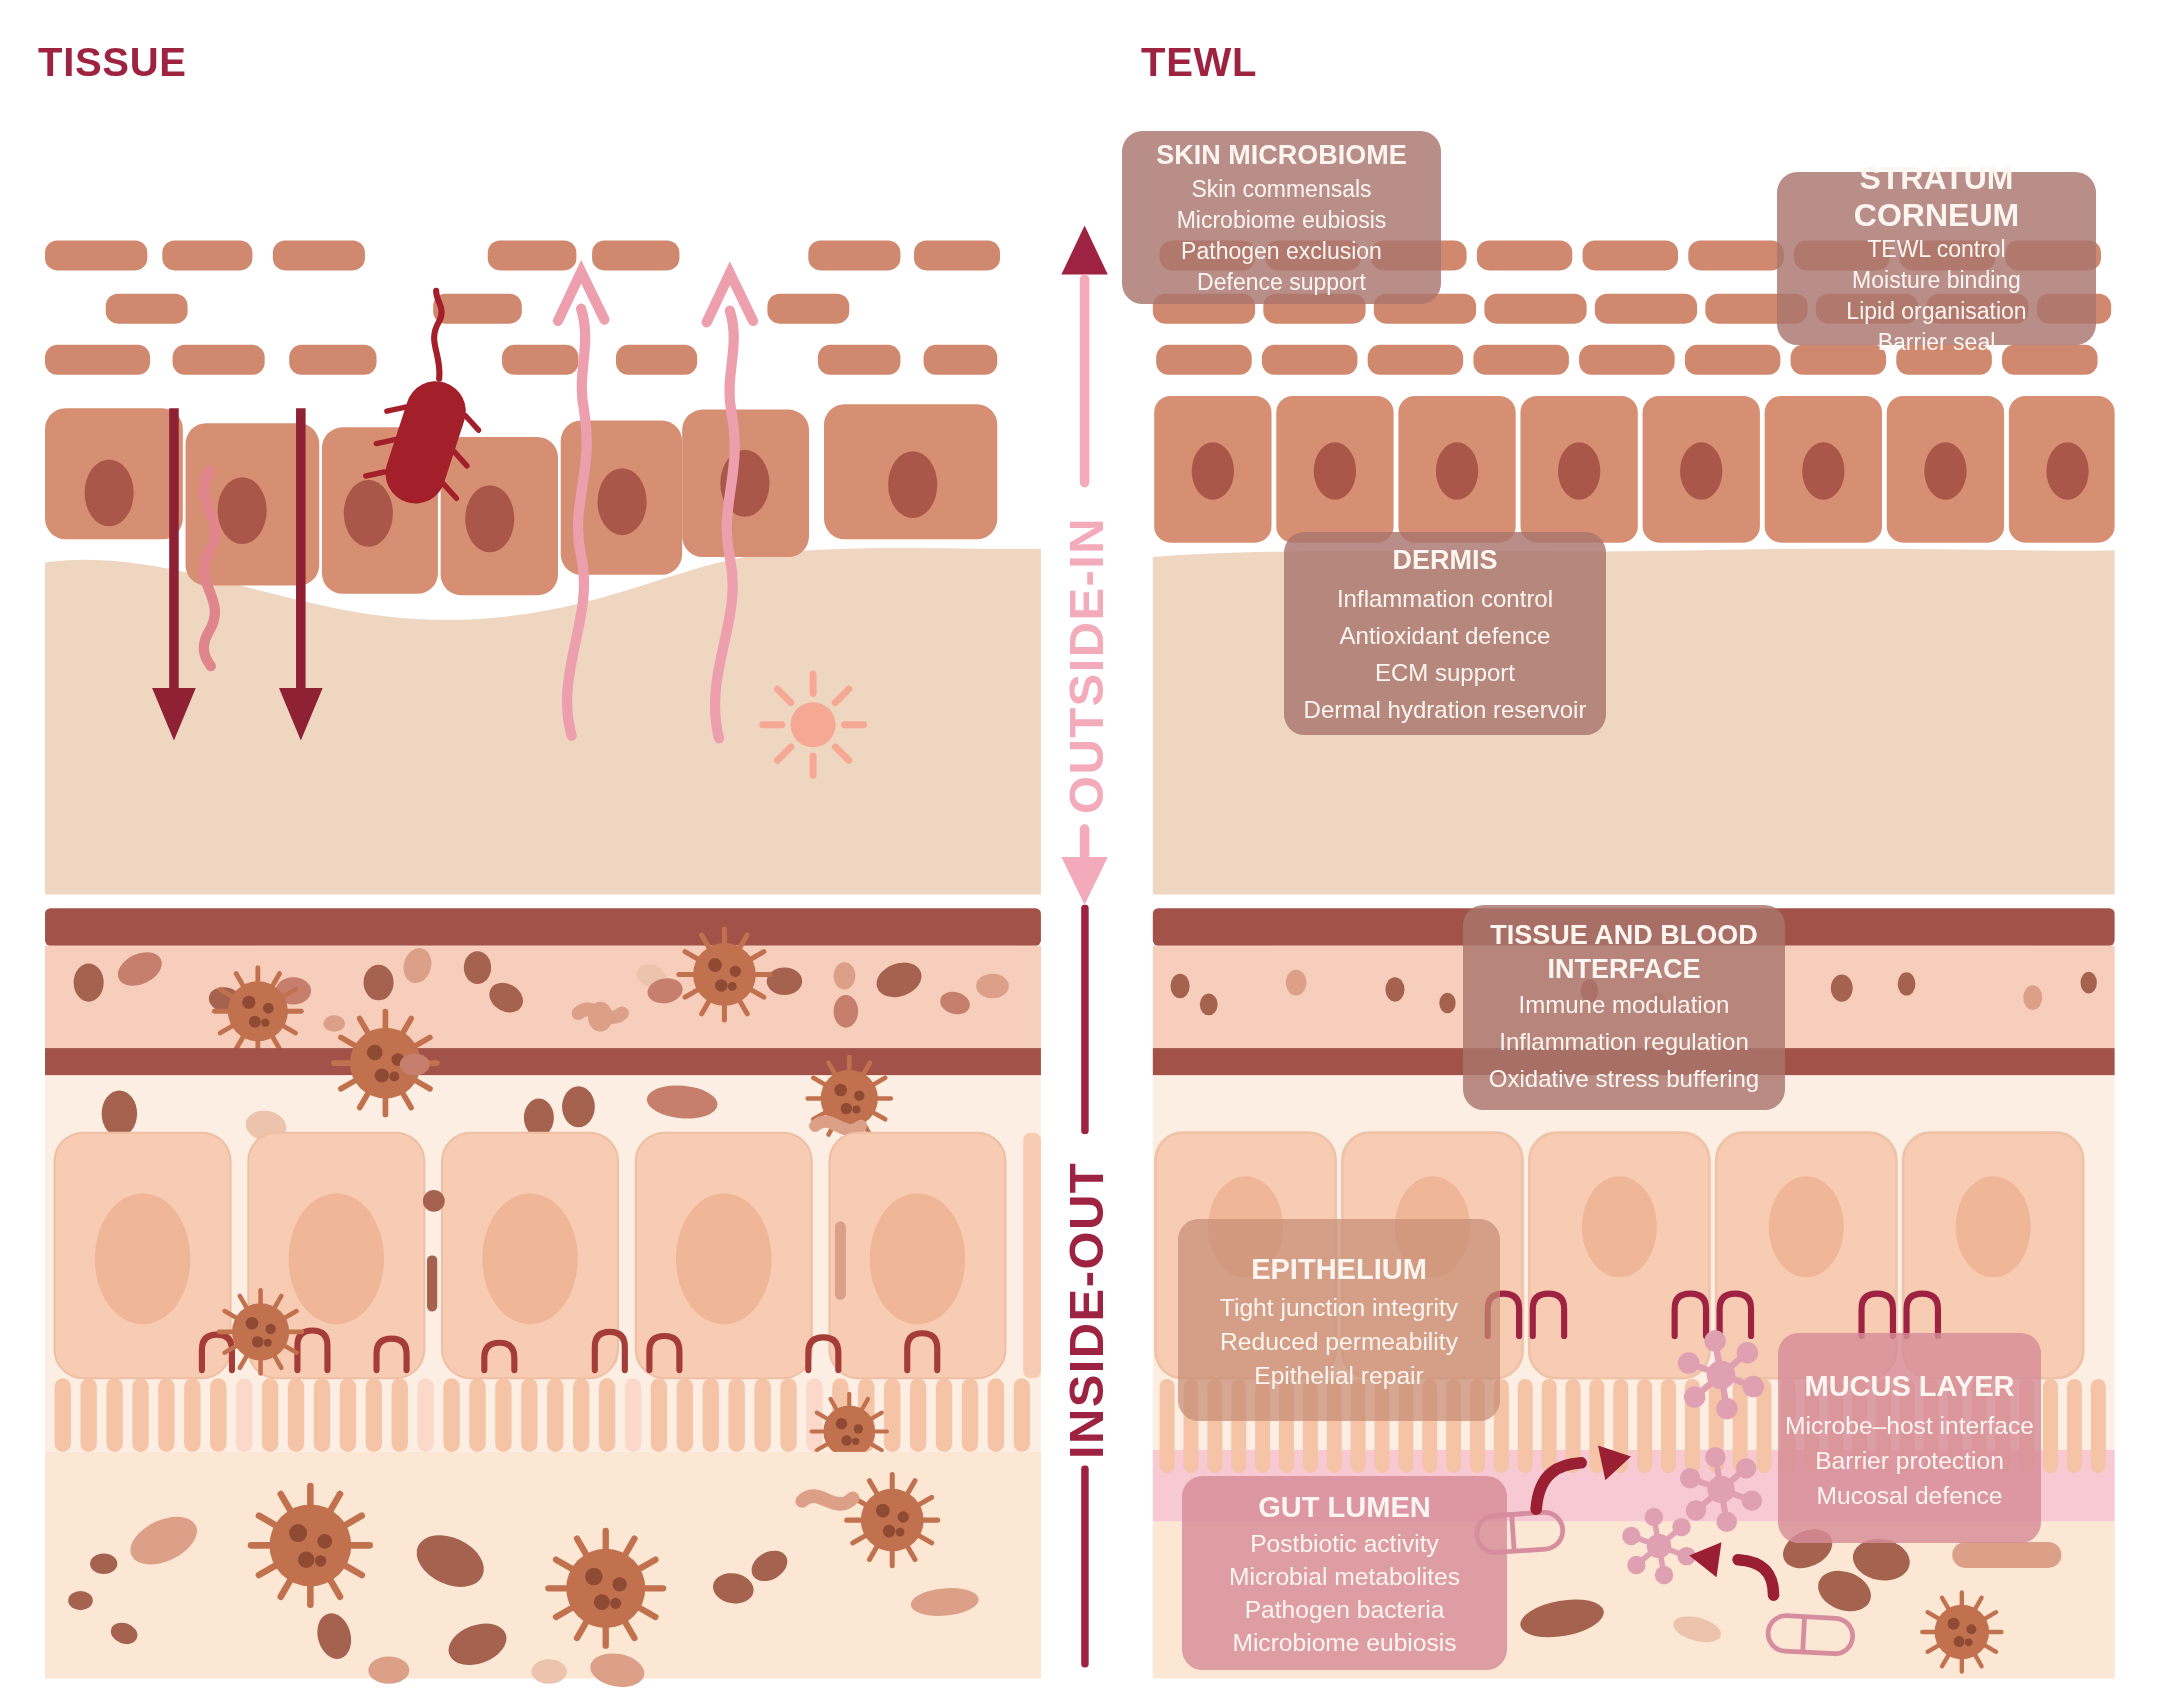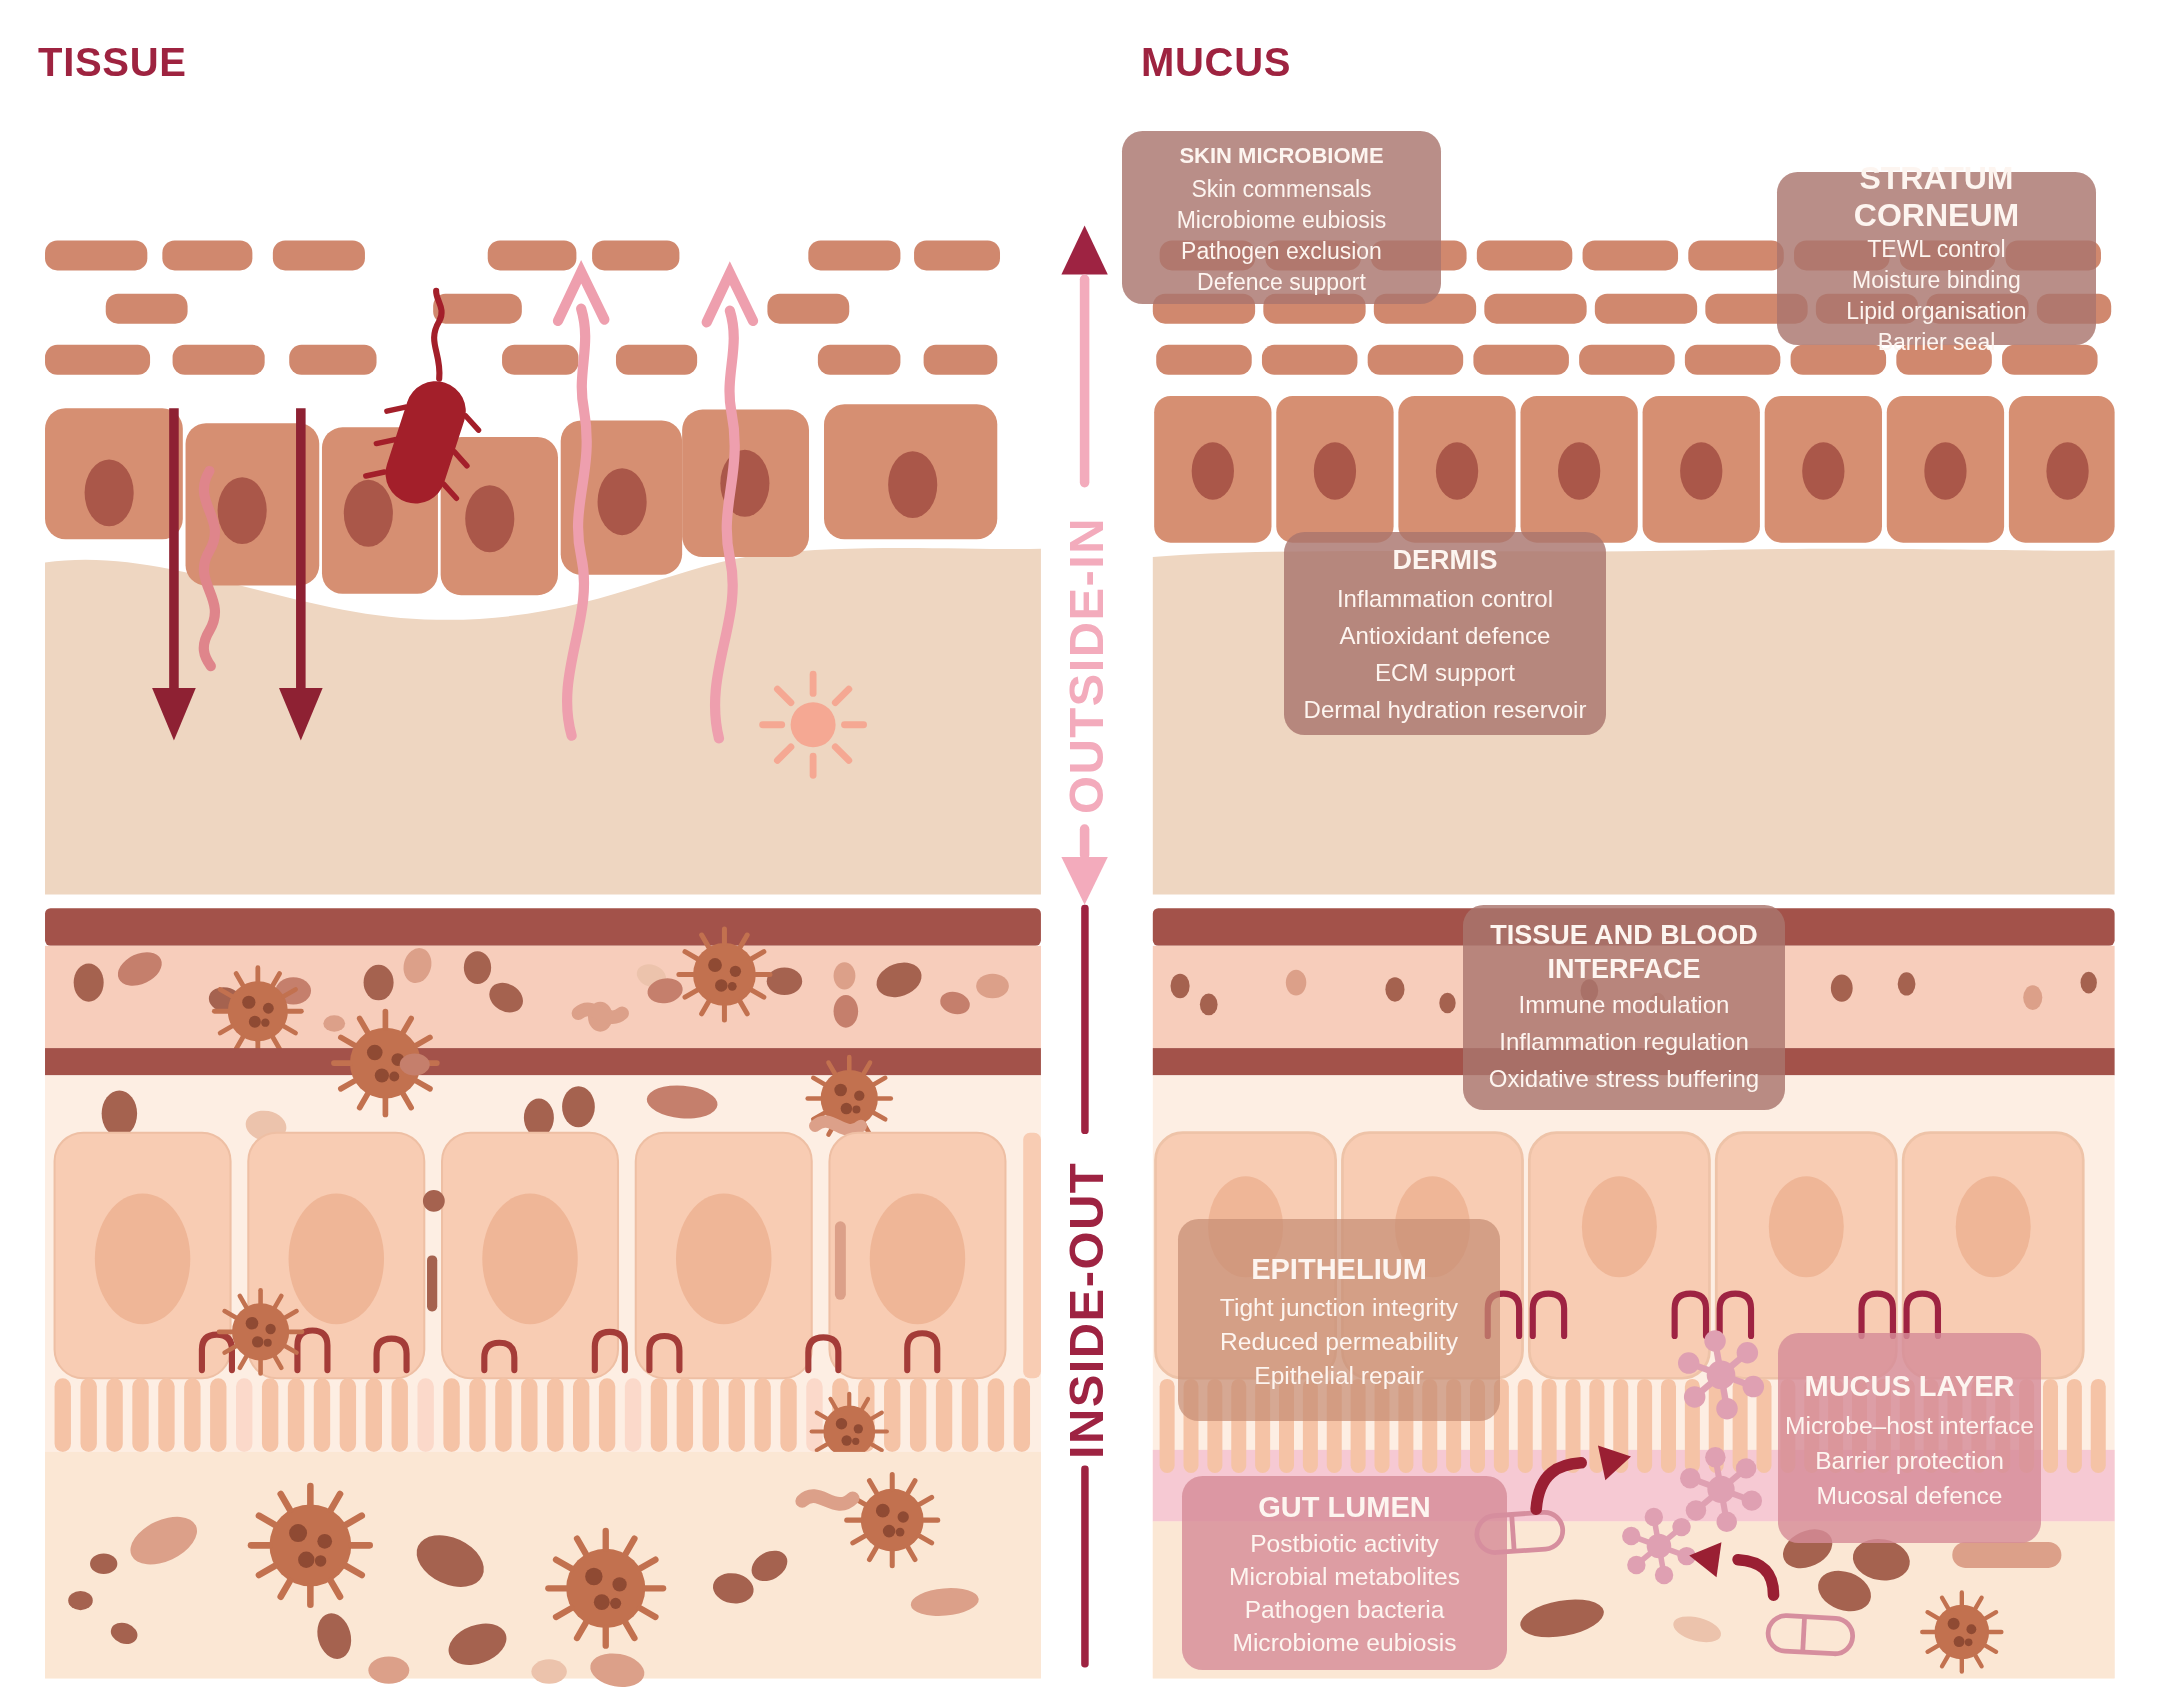--- a/index.html
+++ b/index.html
@@ -8,21 +8,21 @@
   #art, #art-top{position:absolute;left:0;top:0;width:2161px;height:1706px;}
   #art{z-index:0;} 
   .textlayer{position:absolute;left:0;top:0;width:2161px;height:1706px;z-index:2;}
   #art-top{z-index:3;pointer-events:none;}
   .panel-title{position:absolute;font-size:40px;font-weight:bold;letter-spacing:0.7px;}
   .axis-label{position:absolute;width:348px;height:55px;text-align:center;
               font-size:49px;font-weight:bold;letter-spacing:1.4px;transform:rotate(-90deg);}
   .box{position:absolute;border-radius:20.5px;text-align:center;display:flex;flex-direction:column;
        justify-content:center;align-items:center;z-index:2;}
   .box .bt{font-weight:bold;}
-  .b-skin  .bt{font-size:22px;line-height:37px;} .b-skin  .bi{font-size:23px;line-height:31px;}
+  .b-skin  .bt{font-size:27px;line-height:37px;} .b-skin  .bi{font-size:23px;line-height:31px;}
   .b-strat .bt{font-size:32px;line-height:37px;} .b-strat .bi{font-size:23px;line-height:31px;}
   .b-epid  .bt{font-size:30px;line-height:45px;} .b-epid  .bi{font-size:25px;line-height:47px;}
   .b-derm  .bt{font-size:27px;line-height:40px;} .b-derm  .bi{font-size:24px;line-height:37px;}
   .b-tbi   .bt{font-size:27px;line-height:34px;} .b-tbi   .bi{font-size:24px;line-height:37px;}
   .b-epit  .bt{font-size:29px;line-height:44px;} .b-epit  .bi{font-size:24.6px;line-height:34px;}
   .b-muc   .bt{font-size:29px;line-height:44px;} .b-muc   .bi{font-size:24.6px;line-height:35px;}
   .b-gut   .bt{font-size:29px;line-height:40px;} .b-gut   .bi{font-size:24.6px;line-height:33px;}
 </style>
 </head>
 <body>
@@ -528,21 +528,21 @@
           <circle cx="2864" cy="2380" r="8.8" fill="#8f4a33"></circle>
           <circle cx="2890" cy="2388" r="7.199999999999999" fill="#8f4a33"></circle>
           <circle cx="2872" cy="2406" r="8" fill="#8f4a33"></circle>
           <circle cx="2886" cy="2407.2" r="5.6000000000000005" fill="#8f4a33"></circle>
         </g>
       </svg></div>
 
   <div class="textlayer">
 
     <div class="panel-title" style="left: 38px; top: 40px; color: rgb(158, 35, 64);">TISSUE</div>
-    <div class="panel-title" style="left: 1141px; top: 40px; color: rgb(158, 35, 64);">MUCUS</div>
+    <div class="panel-title" style="left: 1141px; top: 40px; color: rgb(158, 35, 64);">TEWL</div>
 
     <div class="axis-label" id="lbl-outin" style="left: 911px; top: 638px; color: rgb(243, 171, 188);">OUTSIDE-IN</div>
     <div class="axis-label" id="lbl-inout" style="left: 911px; top: 1283px; color: rgb(158, 35, 66);">INSIDE-OUT</div>
 
     <div class="box b-skin" style="left: 1122px; top: 131px; width: 319px; height: 173px; color: rgb(253, 245, 240); background: rgba(169, 117, 110, 0.82);">
       <div class="bt">SKIN MICROBIOME</div>
       <div class="bi">Skin commensals</div>
       <div class="bi">Microbiome eubiosis</div>
       <div class="bi">Pathogen exclusion</div>
       <div class="bi">Defence support</div>

